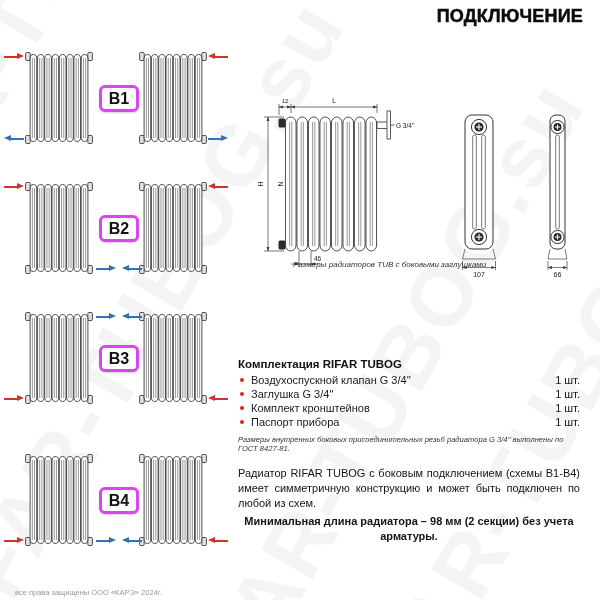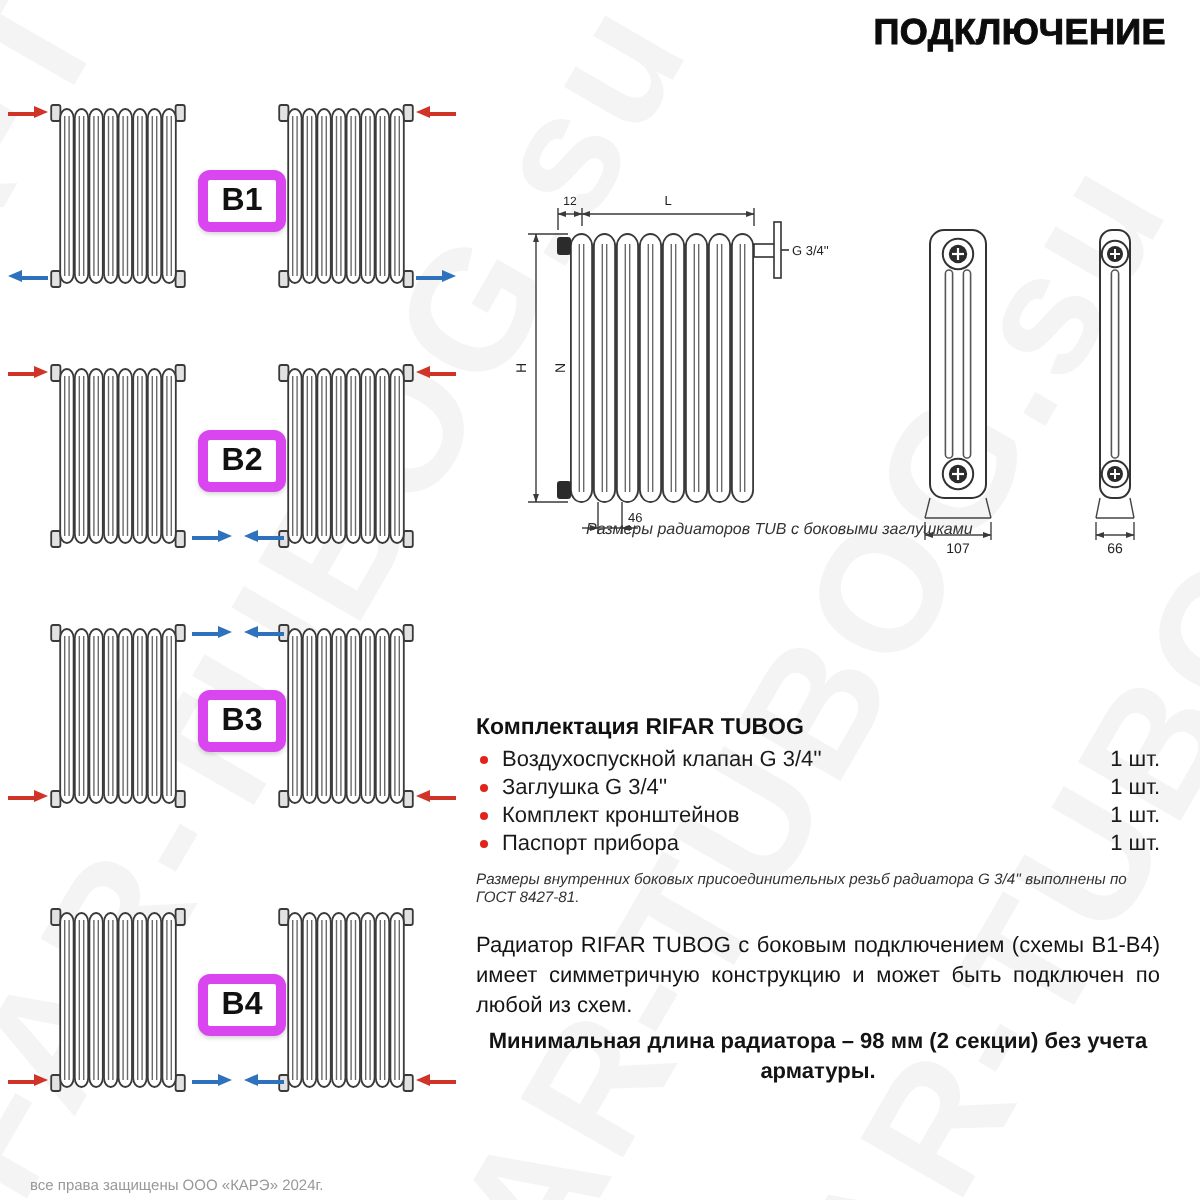--- a/index.html
+++ b/index.html
@@ -14,21 +14,21 @@
          font-weight:bold;line-height:19px;color:#0c0c0c;letter-spacing:.2px;
          -webkit-text-stroke:.5px #0c0c0c;}
   
   .scheme{position:absolute;left:0;width:232px;height:100px;}
   .rad{position:absolute;top:0;}
   .rad.posL{left:25px;} .rad.posR{left:139px;}
   .sec{fill:#fff;stroke:#3a3a3a;stroke-width:.9;}
   .tub{stroke:#6a6a6a;stroke-width:.7;}
   .cap{fill:#e2e2e2;stroke:#3a3a3a;stroke-width:.9;}
   .blabel{position:absolute;left:99px;top:37px;width:34px;height:21px;background:#fff;
-          border:5px solid #d946ef;border-radius:6px;box-shadow:0 1px 2px rgba(0,0,0,.18);
+          border:3px solid #d946ef;border-radius:6px;box-shadow:0 1px 2px rgba(0,0,0,.18);
           font-size:16px;font-weight:bold;text-align:center;line-height:21px;color:#111;}
   .arrow{position:absolute;width:20px;height:7px;}
   .arrow::before{content:'';position:absolute;top:2.5px;height:2px;background:var(--ac);}
   .arrow.right::before{left:0;right:6px;}
   .arrow.right::after{content:'';position:absolute;right:0;top:0;
      border-left:7px solid var(--ac);border-top:3.5px solid transparent;border-bottom:3.5px solid transparent;}
   .arrow.left::before{left:6px;right:0;}
   .arrow.left::after{content:'';position:absolute;left:0;top:0;
      border-right:7px solid var(--ac);border-top:3.5px solid transparent;border-bottom:3.5px solid transparent;}
   

